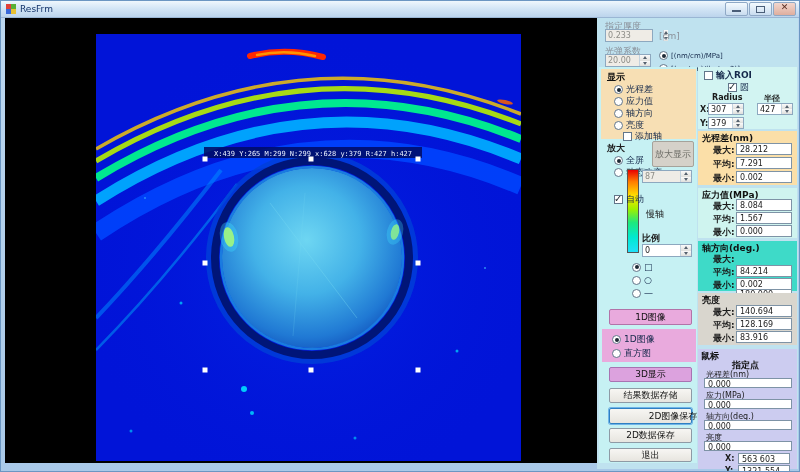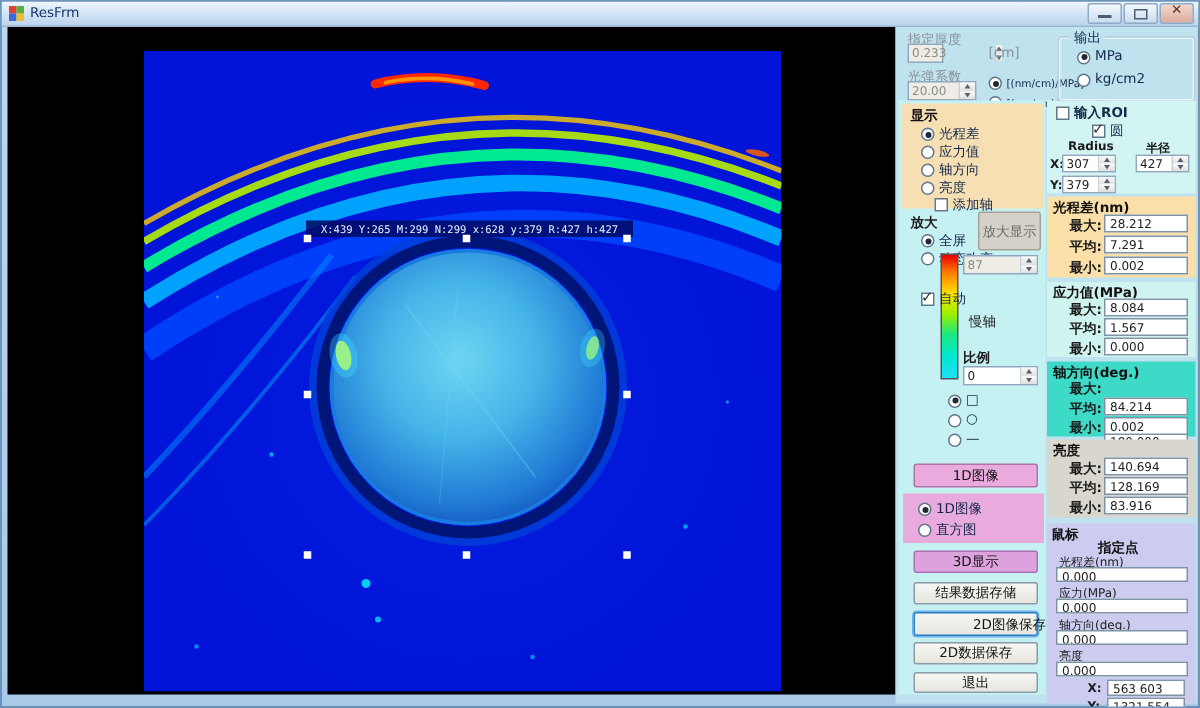--- a/index.html
+++ b/index.html
@@ -153,21 +153,21 @@
         <rect x="197.5" y="349.5" width="5" height="5"></rect>
           <rect x="303.5" y="349.5" width="5" height="5"></rect>
           <rect x="410.5" y="349.5" width="5" height="5"></rect>
       </g>
     </svg>
   </div>
 
   <div class="rpanel"></div>
 
   <span class="lbl gray" style="left:604px;top:19px;">指定厚度</span>
-  <div class="spin dis" style="left:604px;top:28px;width:24px;height:13px;gap:32px;">
+  <div class="spin dis" style="left:604px;top:28px;width:48px;height:13px;gap:32px;">
     <span>0.233</span>
     <span class="arrows">
         <span>
           <i class="tri-up"></i>
         </span>
         <span>
           <i class="tri-down"></i>
         </span>
       </span>
   </div>
@@ -187,31 +187,20 @@
   </div>
   <label class="opt small" style="left:658px;top:50px;font-size:7px;">
     <span class="rad sel"></span>
       <span>[(nm/cm)/MPa]</span>
   </label>
   <label class="opt small" style="left:658px;top:63px;font-size:7px;">
     <span class="rad"></span>
       <span>[(nm/cm)/(kg/cm2)]</span>
   </label>
 
-  <div class="gbox" style="left:704px;top:23px;width:90px;height:42px;">
-    <span class="glabel">输出</span>
-    <label class="opt" style="left:12px;top:8px;">
-      <span class="rad sel"></span>
-        <span>MPa</span>
-    </label>
-    <label class="opt" style="left:12px;top:23px;">
-      <span class="rad"></span>
-        <span>kg/cm2</span>
-    </label>
-  </div>
 
   <div class="panel" style="left:598px;top:66px;width:98px;height:396px;background:#C6F1F3;"></div>
 
   <div class="panel" style="left:600px;top:68px;width:95px;height:70px;background:#F7DFB4;">
     <span class="ptitle" style="left:6px;top:2px;">显示</span>
     <label class="opt" style="left:13px;top:14px;">
       <span class="rad sel"></span>
         <span>光程差</span>
     </label>
     <label class="opt" style="left:13px;top:26px;">

